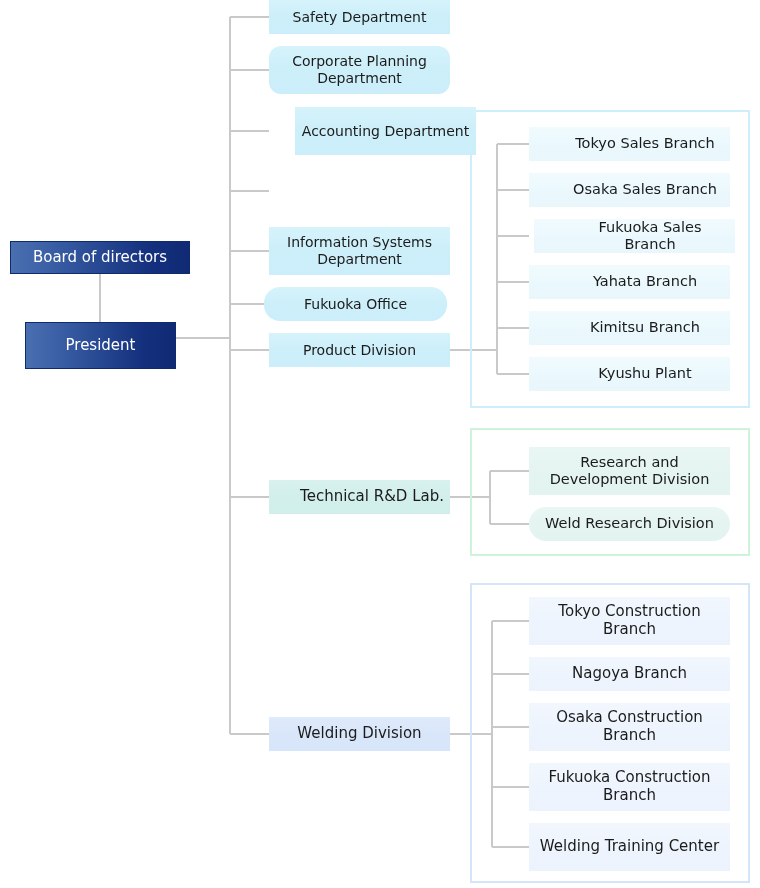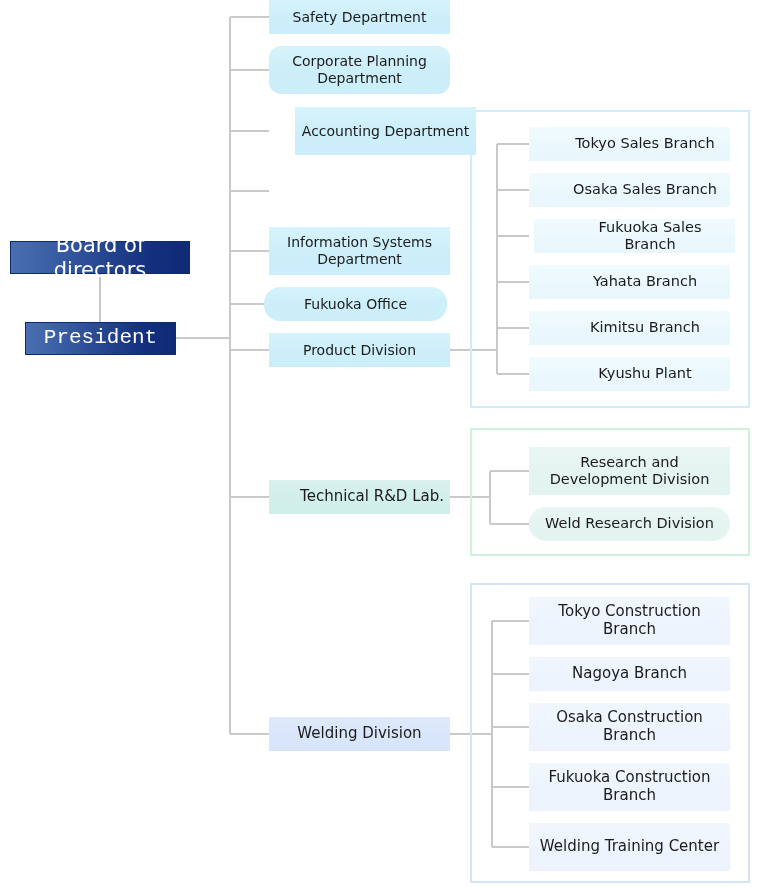--- a/index.html
+++ b/index.html
@@ -34,21 +34,21 @@
     justify-content: center;
     text-align: center;
     line-height: 1.18;
     padding: 2px 6px;
     z-index: 3;
   }
   
   .node-exec {
     background: linear-gradient(to right, #4a6fb0 0%, #3a5fa5 22%, #14307e 78%, #102a74 100%);
     color: #ffffff;
-    font-size: 21px;
+    font-size: 15px;
     border: 1px solid #0f2a6e;
   }
   
   .node-dept {
     background: linear-gradient(to bottom, #d6f3fb 0%, #cdeffa 45%, #cbeefa 100%);
     color: #1b1b1b;
     font-size: 14px;
   }
   
   .node-sub-cyan {
@@ -140,21 +140,21 @@
     </g>
   </svg>
 
   <div class="group-frame frame-cyan" style="left:470px; top:110px; width:280px; height:298px;"></div>
   <div class="group-frame frame-mint" style="left:470px; top:428px; width:280px; height:128px;"></div>
   <div class="group-frame frame-peri" style="left:470px; top:583px; width:280px; height:300px;"></div>
 
   <div class="node node-exec" style="left:10px; top:241px; width:180px; height:33px;">
     <span>Board of directors</span>
   </div>
-  <div class="node node-exec" style="left:25px; top:322px; width:151px; height:33px;font-family:Liberation Mono, monospace;">
+  <div class="node node-exec" style="left:25px; top:322px; width:151px; height:47px;">
     <span>President</span>
   </div>
 
   <div class="node node-dept" style="left:269px; top:0px; width:181px; height:34px;">
     <span>Safety Department</span>
   </div>
   <div class="node node-dept" style="left:269px; top:46px; width:181px; height:48px;border-radius:12px;">
     <span>Corporate Planning Department</span>
   </div>
   <div class="node node-dept" style="left:269px; top:107px; width:181px; height:48px;margin-left:26px;">

